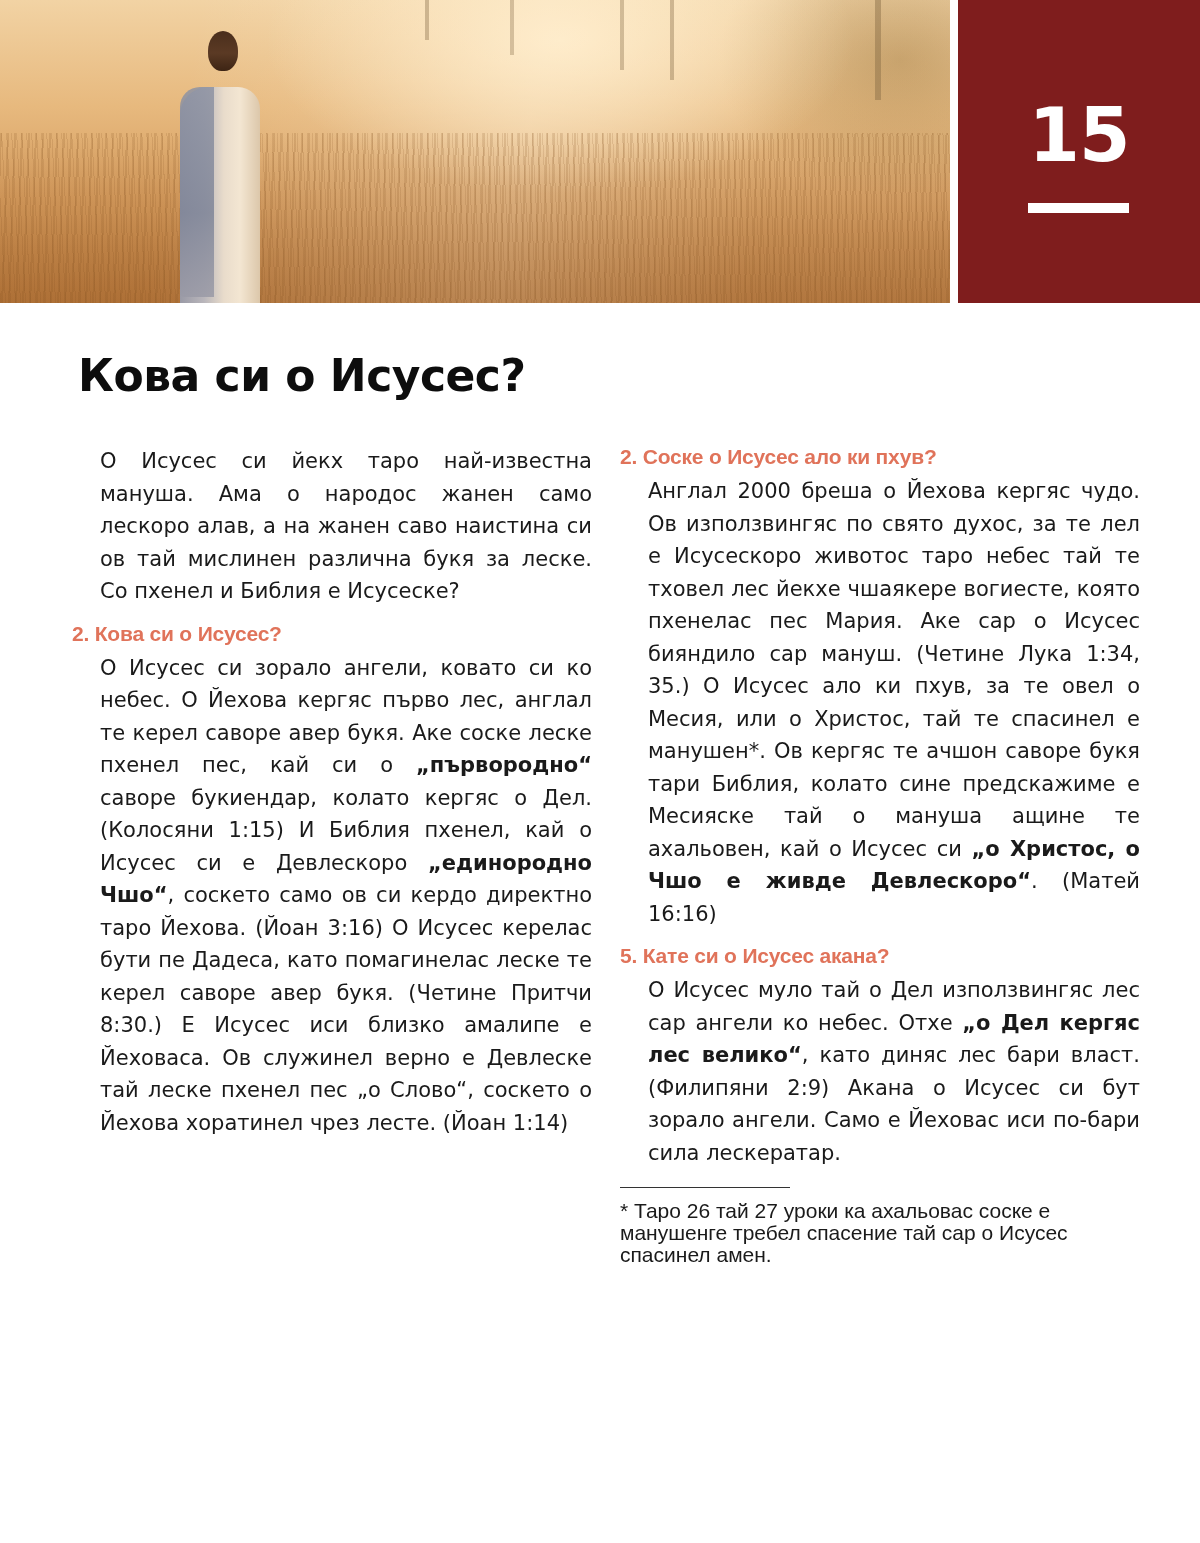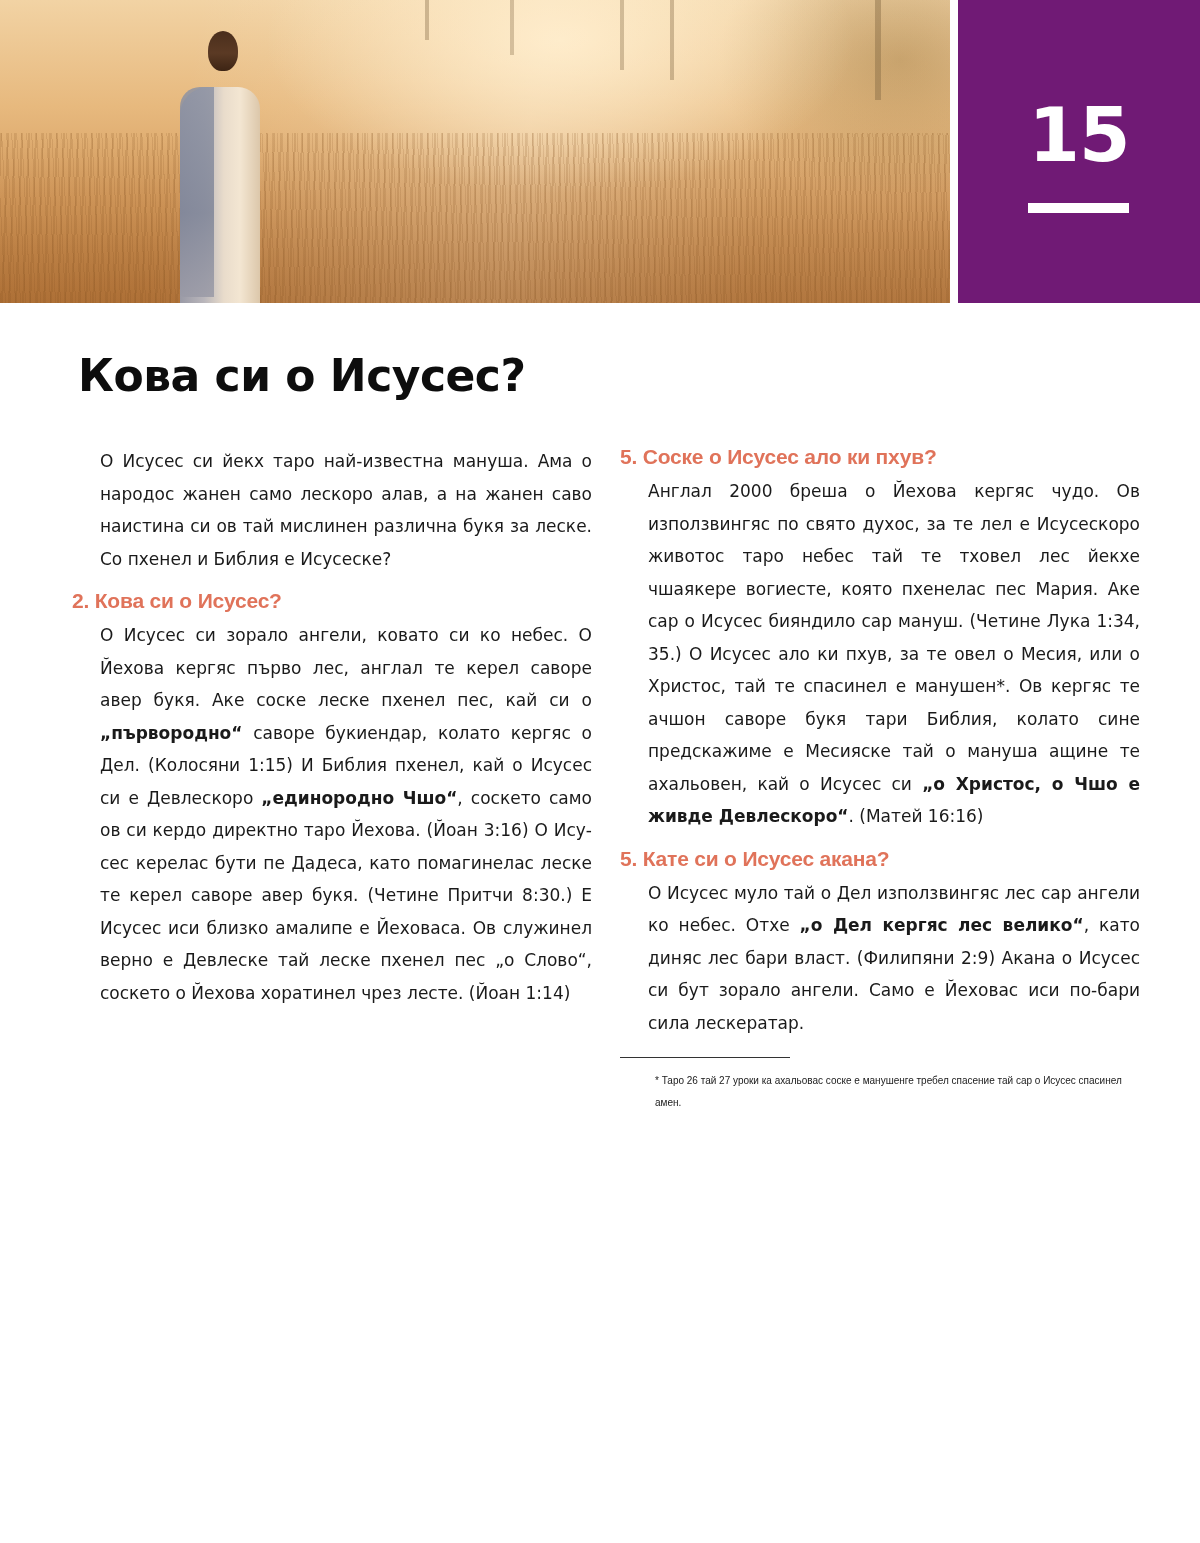--- a/index.html
+++ b/index.html
@@ -22,39 +22,39 @@
   .hero .tree { position: absolute; top: 0; width: 4px; background: rgba(120,90,50,0.45); }
   .figure { position: absolute; left: 150px; top: 25px; width: 140px; height: 280px; }
   .figure .head { position: absolute; left: 58px; top: 6px; width: 30px; height: 40px; border-radius: 50% 50% 45% 45%;
     background: linear-gradient(180deg, #4a2e1c 0%, #5b3a24 55%, #3d2414 100%); }
   .figure .robe { position: absolute; left: 30px; top: 62px; width: 80px; height: 230px;
     border-radius: 28px 22px 4px 4px;
     background: linear-gradient(90deg, #9a9aa6 0%, #b9b6bb 30%, #e9dccb 55%, #f3e6d2 75%, #dcc7aa 100%); }
   .figure .stripe { position: absolute; left: 30px; top: 62px; width: 34px; height: 210px; border-radius: 20px 0 0 4px;
     background: linear-gradient(180deg, #8e93a3 0%, #7f8598 60%, #9a9aa6 100%); opacity: 0.85; }
 
-  .badge { position: absolute; left: 958px; top: 0; width: 242px; height: 303px; background: #701a75; }
+  .badge { position: absolute; left: 958px; top: 0; width: 242px; height: 303px; background: #7f1d1d; }
   .badge .num { position: absolute; left: 0; right: 0; top: 98px; text-align: center; color: #ffffff;
     font-family: "DejaVu Sans", sans-serif; font-weight: bold; font-size: 74px; letter-spacing: -1px; line-height: 1; }
   .badge .rule { position: absolute; left: 70px; top: 203px; width: 101px; height: 10px; background: #ffffff; }
 
   .title { position: absolute; left: 78px; top: 350px; font-family: "DejaVu Sans", sans-serif; font-weight: bold;
     font-size: 44px; color: #0d0d0d; letter-spacing: -0.5px; }
 
   .col { position: absolute; top: 445px; width: 520px; }
   .col.left { left: 72px; }
   .col.right { left: 620px; }
-  .para { font-size: 17px; line-height: 32.5px; text-align: justify; hyphens: manual; padding-left: 28px; }
+  .para { font-size: 21px; line-height: 32.5px; text-align: justify; hyphens: manual; padding-left: 28px; }
   .para b { font-weight: bold; }
   .para.intro { padding-left: 28px; }
   .q { font-family: "Liberation Sans", sans-serif; font-weight: bold; font-size: 21px; color: #e0735a;
     margin: 14px 0 6px 0; letter-spacing: -0.2px; }
   .col.right .q:first-child { margin-top: 0; }
   .fn-rule { width: 170px; height: 1px; background: #333333; margin: 18px 0 12px 0; }
-  .footnote { font-family: "Liberation Sans", sans-serif; font-size: 10px; line-height: 22px; color: #1a1a1a; margin-left: 35px; }
+  .footnote { font-family: "Liberation Sans", sans-serif; font-size: 21px; line-height: 22px; color: #1a1a1a; }
 </style>
 </head>
 <body>
 
 <div class="hero">
   <div class="tree" style="left:425px;height:40px;"></div>
   <div class="tree" style="left:510px;height:55px;"></div>
   <div class="tree" style="left:620px;height:70px;"></div>
   <div class="tree" style="left:670px;height:80px;"></div>
   <div class="tree" style="left:875px;height:100px;width:6px;"></div>
@@ -76,21 +76,21 @@
 
 <div class="col left">
   <p class="para intro">О Исусес си йекх таро най-известна мануша. Ама о народос жанен само лескоро алав, а на жанен саво наистина си ов тай мислинен раз­лична букя за леске. Со пхенел и Библия е Исусеске?</p>
   <h2 class="q">2. Кова си о Исусес?</h2>
   <p class="para">
     <span>О Исусес си зорало ангели, ковато си ко не­бес. О Йехова кергяс първо лес, англал те ке­рел саворе авер букя. Аке соске леске пхенел пес, кай си о </span><b>„първородно“</b><span> саворе букиен­дар, колато кергяс о Дел. (Колосяни 1:15) И Библия пхенел, кай о Исусес си е Девлескоро </span><b>„единородно Чшо“</b><span>, соскето само ов си кер­до директно таро Йехова. (Йоан 3:16) О Ису­сес керелас бути пе Дадеса, като помагине­лас леске те керел саворе авер букя. (Четине Притчи 8:30.) Е Исусес иси близко амалипе е Йеховаса. Ов служинел верно е Девлеске тай леске пхенел пес „о Слово“, соскето о Йехова хоратинел чрез лесте. (Йоан 1:14)</span>
   </p>
 </div>
 
 <div class="col right">
-  <h2 class="q">5. Соске о Исусес ало ки пхув?</h2>
+  <h2 class="q">2. Соске о Исусес ало ки пхув?</h2>
   <p class="para">
     <span>Англал 2000 бреша о Йехова кергяс чудо. Ов използвингяс по свято духос, за те лел е Ису­сескоро животос таро небес тай те тховел лес йекхе чшаякере вогиесте, която пхенелас пес Мария. Аке сар о Исусес бияндило сар мануш. (Четине Лука 1:34, 35.) О Исусес ало ки пхув, за те овел о Месия, или о Христос, тай те спа­синел е манушен*. Ов кергяс те ачшон саворе букя тари Библия, колато сине предскажиме е Месияске тай о мануша ащине те ахальовен, кай о Исусес си </span><b>„о Христос, о Чшо е живде Девлескоро“</b><span>. (Матей 16:16)</span>
   </p>
   <h2 class="q">5. Кате си о Исусес акана?</h2>
   <p class="para">
     <span>О Исусес муло тай о Дел използвингяс лес сар ангели ко небес. Отхе </span><b>„о Дел кергяс лес ве­лико“</b><span>, като диняс лес бари власт. (Филипяни 2:9) Акана о Исусес си бут зорало ангели. Само е Йеховас иси по-бари сила лескератар.</span>
   </p>
   <div class="fn-rule"></div>
   <p class="footnote">* Таро 26 тай 27 уроки ка ахальовас соске е манушенге тре­бел спасение тай сар о Исусес спасинел амен.</p>
 </div>

